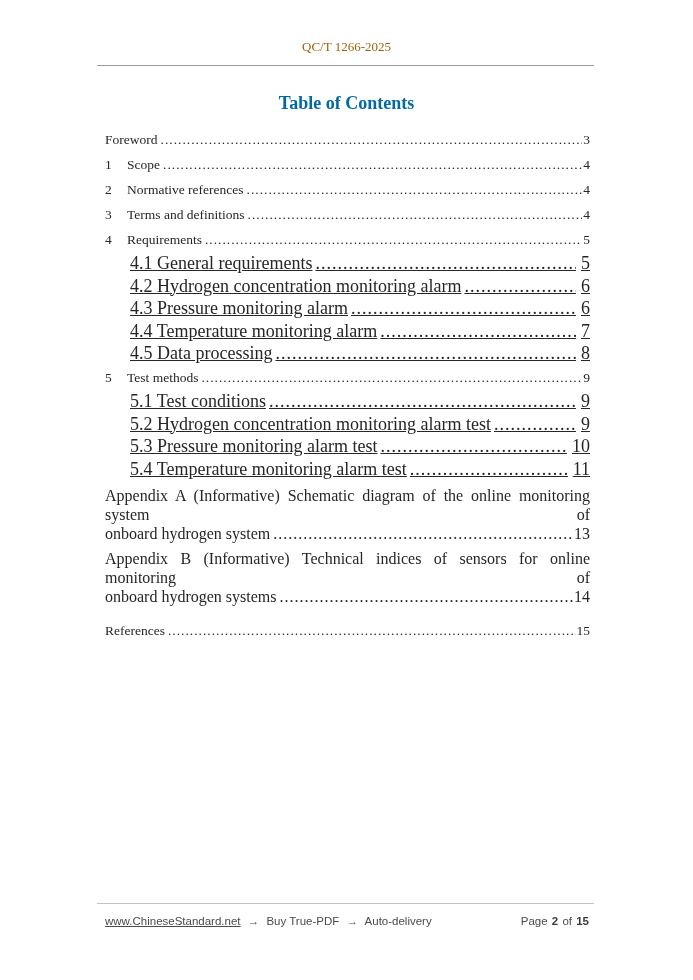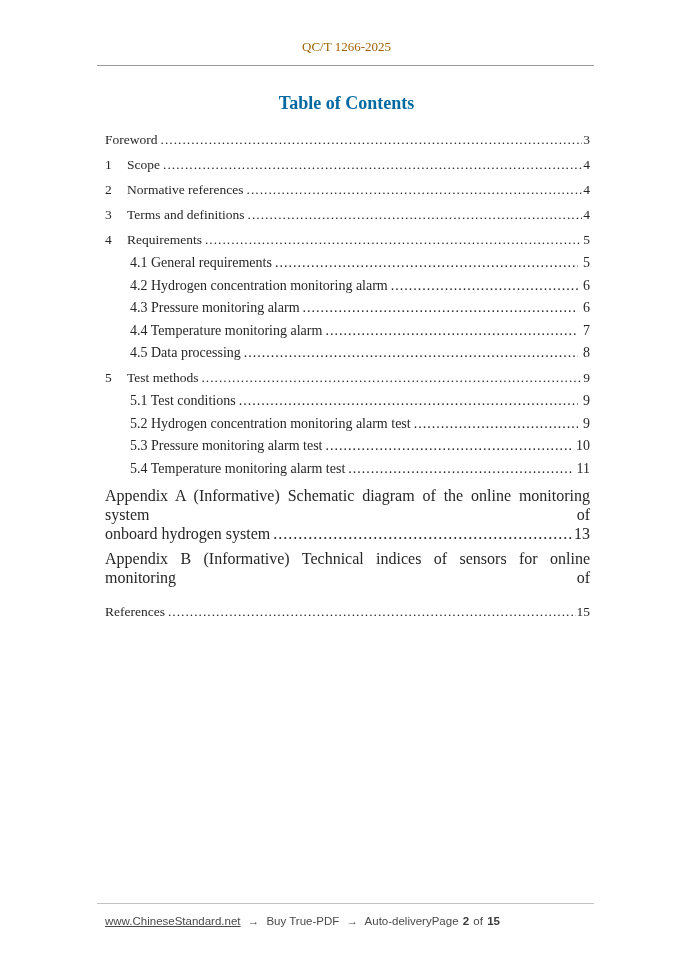--- a/index.html
+++ b/index.html
@@ -24,42 +24,42 @@
   .doc-title {
     position: absolute; top: 92px; left: 0; width: 100%;
     text-align: center; font-size: 18px; line-height: 22px;
     font-weight: bold; color: #0369a1;
   }
 
   
   .toc { position: absolute; top: 127px; left: 105px; width: 485px; }
   .trow { display: flex; }
   .row-main { font-size: 13.5px; line-height: 25px; justify-content: space-between; }
-  .row-sub  { font-size: 14px; line-height: 22.6px; padding-left: 25px; }
+  .row-sub  { font-size: 18px; line-height: 22.6px; padding-left: 25px; text-decoration: underline; }
   .num { flex: none; width: 22px; }
   .lbl { flex: none; white-space: nowrap; }
   .leader { flex: 1 1 auto; min-width: 0; overflow: hidden; margin-left: 3px; margin-right: 1px; }
   .leader::after {
     content: "..................................................................................................................................................................................................................";
     letter-spacing: 1px; white-space: nowrap;
   }
   .row-sub .leader { margin-right: 5px; }
   .pg { flex: none; }
   .entry-wrap { margin-top: 6px; font-size: 16px; line-height: 19px; }
   .entry-wrap .jline { text-align: justify; text-align-last: justify; }
   .toc > div:last-child { margin-top: 12px; }
 
   
   .footer-rule {
     position: absolute; top: 903px; left: 97px; width: 497px;
     border-top: 1px solid #c2c2c2;
   }
   .page-footer {
     position: absolute; top: 913px; left: 105px; width: 485px;
-    display: flex; align-items: baseline;
+    display: flex; justify-content: space-between; align-items: baseline;
     font-family: "Liberation Sans", sans-serif;
     font-size: 11.5px; line-height: 16px; color: #4a4a4a;
   }
   .site { text-decoration: underline; cursor: pointer; }
   .arr { margin: 0 4px; }
   .footer-right b { color: #3a3a3a; margin: 0 1px; }
 </style>
 </head>
 <body>
 
@@ -156,20 +156,25 @@
       <div class="entry-wrap">
         <div class="jline">Appendix A (Informative) Schematic diagram of the online monitoring system of</div>
         <div class="trow">
           <span class="lbl">onboard hydrogen system</span>
           <span class="leader"></span>
           <span class="pg">13</span>
         </div>
       </div>
       <div class="entry-wrap">
         <div class="jline">Appendix B (Informative) Technical indices of sensors for online monitoring of</div>
+        <div class="trow">
+          <span class="lbl">onboard hydrogen systems</span>
+          <span class="leader"></span>
+          <span class="pg">14</span>
+        </div>
       </div>
       <div class="trow row-main">
         <span class="lbl">References</span>
         <span class="leader"></span>
         <span class="pg">15</span>
       </div>
     </div>
 
   <div class="footer-rule"></div>
   <div class="page-footer">

